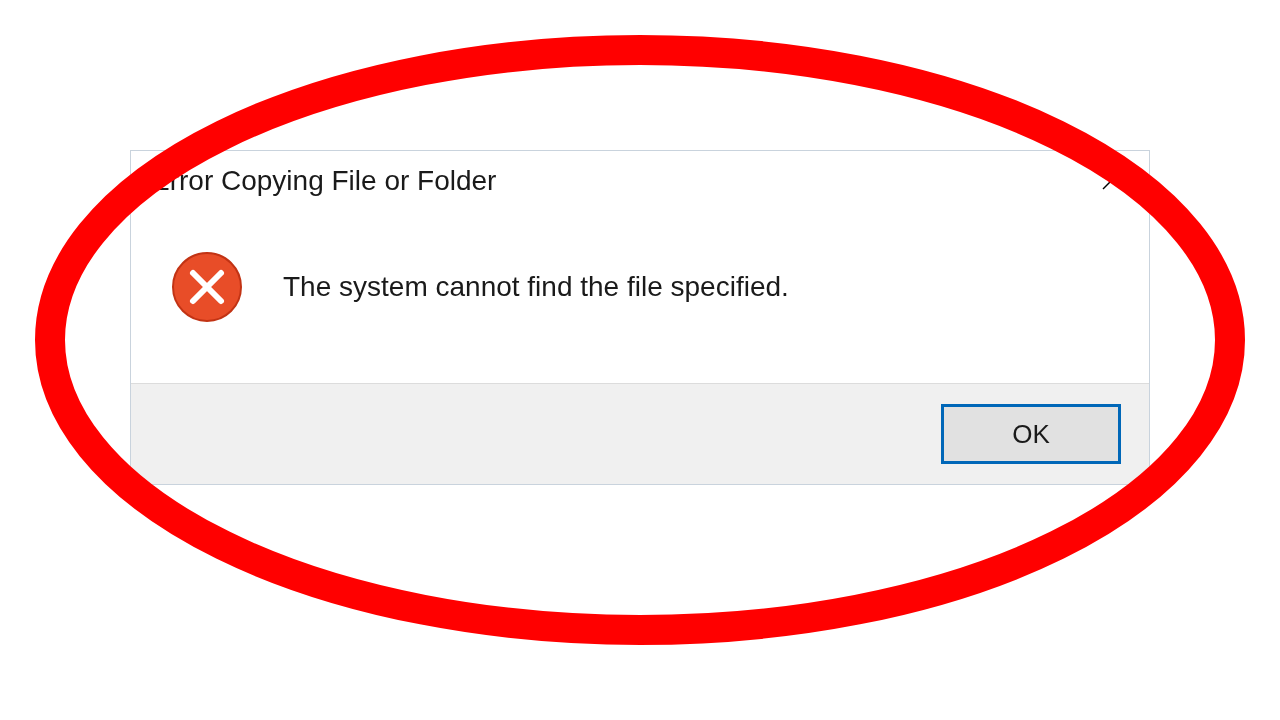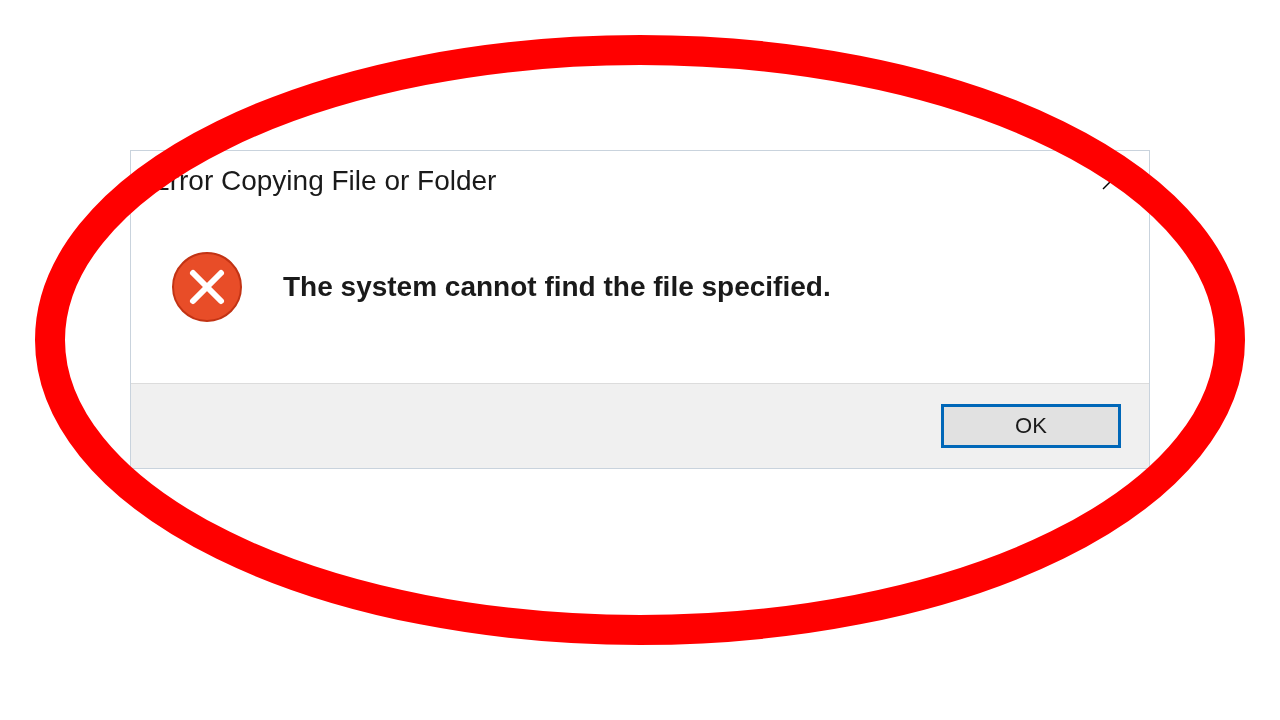--- a/index.html
+++ b/index.html
@@ -76,35 +76,35 @@
       height: 72px;
       flex-shrink: 0;
     }
     .error-icon svg {
       width: 100%;
       height: 100%;
     }
     .dialog-message {
       font-size: 28px;
       color: #1a1a1a;
-      font-weight: 700;
+      font-weight: 400;
     }
     .dialog-footer {
       background: #f0f0f0;
       border-top: 1px solid #dcdcdc;
       padding: 20px 28px;
       display: flex;
       justify-content: flex-end;
     }
     .ok-button {
       min-width: 180px;
-      height: 44px;
+      height: 60px;
       background: #e1e1e1;
       border: 3px solid #0067b8;
-      font-size: 22px;
+      font-size: 26px;
       color: #1a1a1a;
       cursor: pointer;
       display: flex;
       align-items: center;
       justify-content: center;
       font-family: inherit;
     }
   </style>
 </head>
 <body>

